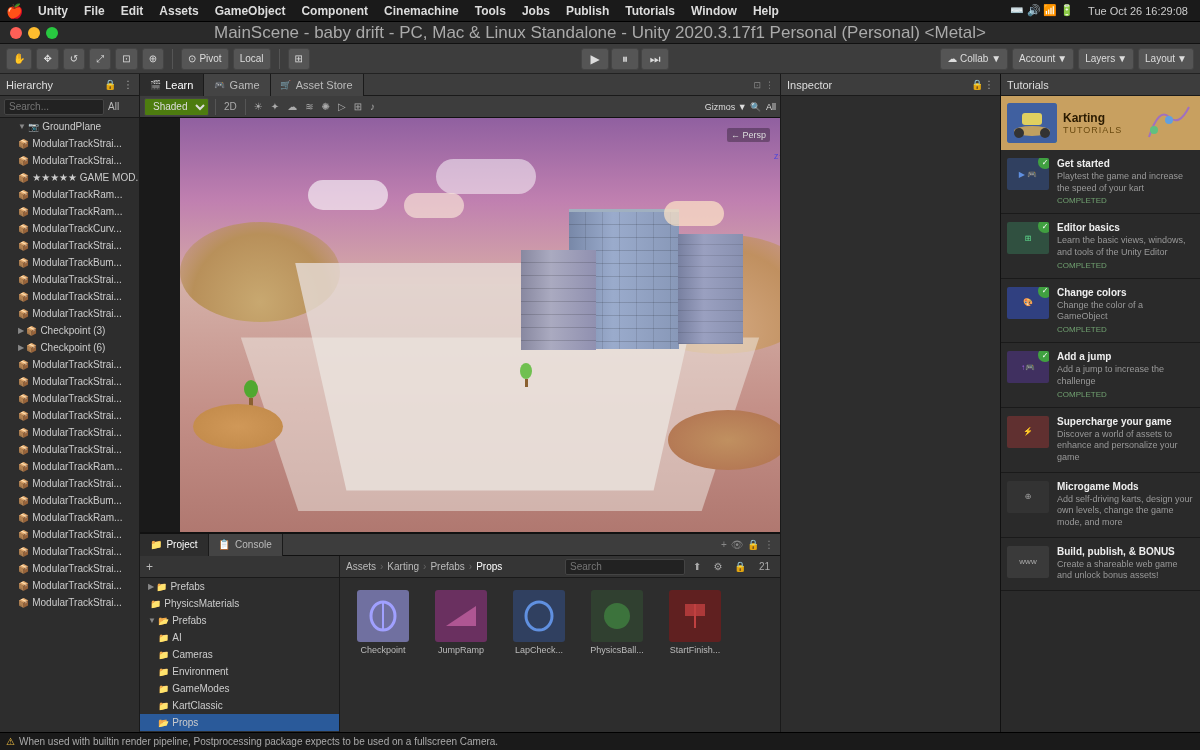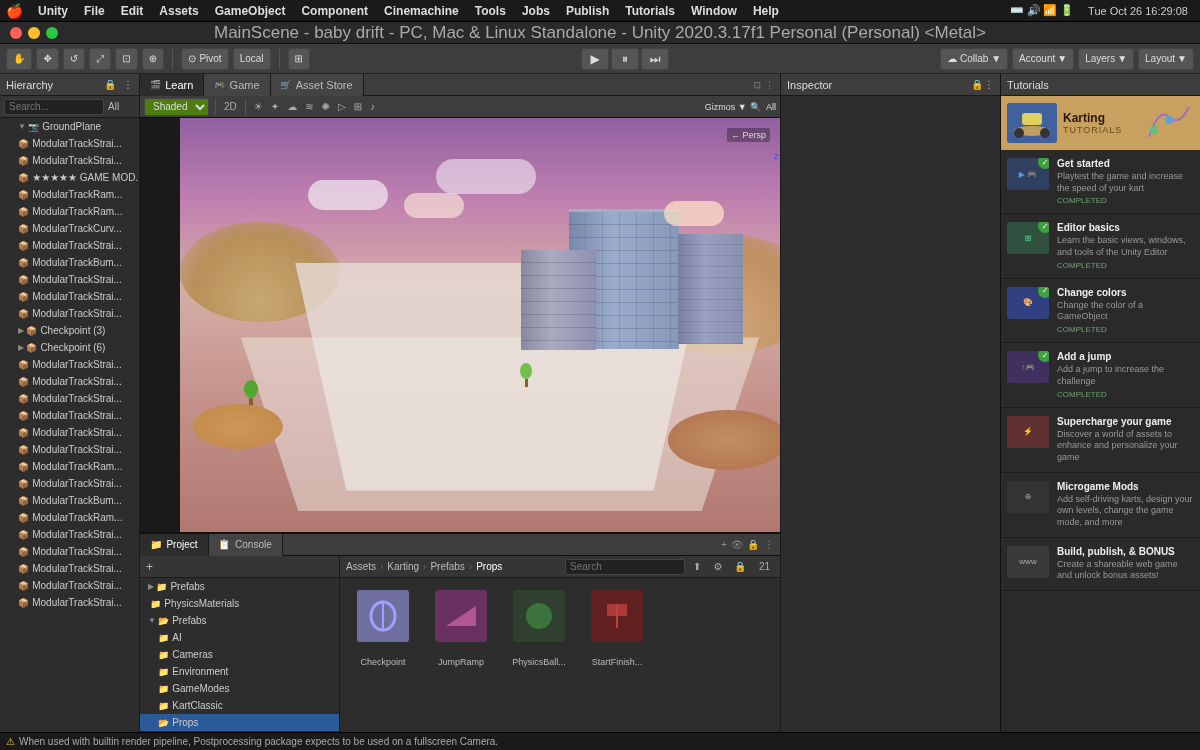--- a/index.html
+++ b/index.html
@@ -166,21 +166,21 @@
     #project-content-toolbar {
       height: 22px; background: #353535; display: flex; align-items: center;
       padding: 0 6px; gap: 4px; border-bottom: 1px solid #1a1a1a;
     }
     #project-files {
       flex: 1; display: flex; flex-wrap: wrap; align-content: flex-start;
       padding: 8px; gap: 8px; overflow-y: auto;
     }
     .file-item {
       width: 70px; display: flex; flex-direction: column; align-items: center;
-      gap: 15px; cursor: pointer; padding: 4px;
+      gap: 3px; cursor: pointer; padding: 4px;
     }
     .file-thumb {
       width: 52px; height: 52px; background: #444; border-radius: 3px;
       display: flex; align-items: center; justify-content: center; overflow: hidden;
     }
     .file-name { font-size: 9px; color: #bbb; text-align: center; word-break: break-word; }
 
     
     #inspector {
       width: 220px; min-width: 220px; background: #2d2d2d; border-left: 1px solid #1a1a1a;
@@ -673,20 +673,28 @@
                 </div>
                 <div class="file-item">
                   <div class="file-thumb" style="background:#6a3060;">
                     <svg width="40" height="40" viewBox="0 0 40 40">
                       <path d="M5 30 L35 10 L35 30 Z" fill="#c060a0" opacity="0.8"></path>
                     </svg>
                   </div>
                   <span class="file-name">JumpRamp</span>
                 </div>
                 <div class="file-item">
+                  <div class="file-thumb" style="background:#304060;">
+                    <svg width="40" height="40" viewBox="0 0 40 40">
+                      <ellipse cx="20" cy="20" rx="13" ry="14" fill="none" stroke="#6090e0" stroke-width="3"></ellipse>
+                    </svg>
+                  </div>
+                  <span class="file-name">LapCheck...</span>
+                </div>
+                <div class="file-item">
                   <div class="file-thumb" style="background:#304030;">
                     <svg width="40" height="40" viewBox="0 0 40 40">
                       <circle cx="20" cy="20" r="13" fill="#408040" opacity="0.8"></circle>
                     </svg>
                   </div>
                   <span class="file-name">PhysicsBall...</span>
                 </div>
                 <div class="file-item">
                   <div class="file-thumb" style="background:#602020;">
                     <svg width="40" height="40" viewBox="0 0 40 40">

